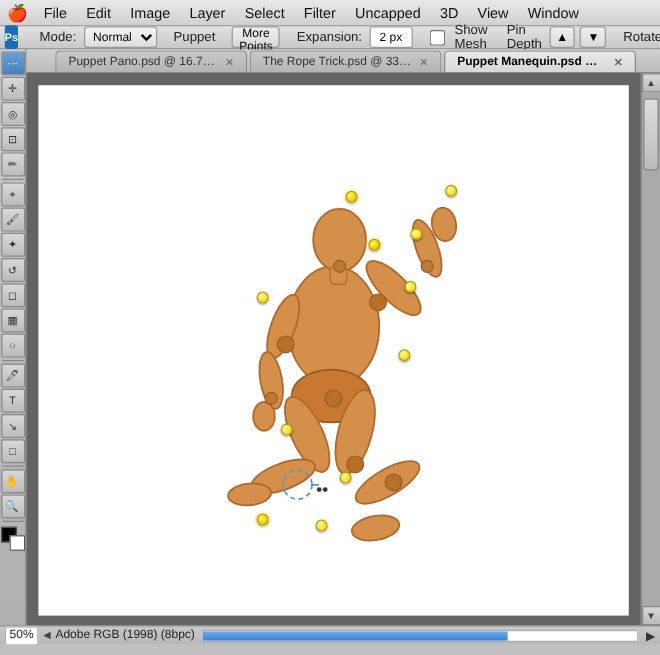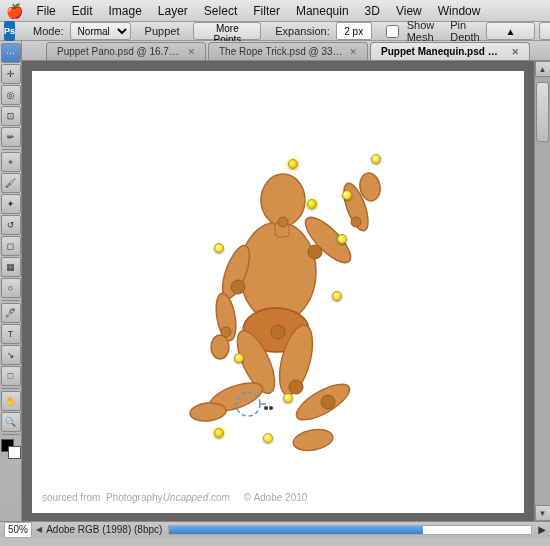--- a/index.html
+++ b/index.html
@@ -70,21 +70,21 @@
       border-radius: 2px;
       padding: 0 1px;
       text-align: center;
     }
     .opt-btn {
       height: 18px;
       font-size: 10px;
       background: linear-gradient(to bottom, #f0f0f0, #d8d8d8);
       border: 1px solid #999;
       border-radius: 3px;
-      padding: 0 19px;
+      padding: 0 5px;
       cursor: pointer;
     }
     .opt-checkbox { margin: 0 2px; }
     .opt-separator {
       width: 1px;
       height: 18px;
       background: #aaa;
       margin: 0 2px;
     }
     .ps-logo {
@@ -362,21 +362,21 @@
 <body>
 
 <div id="menu-bar">
   <span class="menu-apple">🍎</span>
   <span class="menu-item">File</span>
   <span class="menu-item">Edit</span>
   <span class="menu-item">Image</span>
   <span class="menu-item">Layer</span>
   <span class="menu-item">Select</span>
   <span class="menu-item">Filter</span>
-  <span class="menu-item">Manequin</span>
+  <span class="menu-item">Uncapped</span>
   <span class="menu-item">3D</span>
   <span class="menu-item">View</span>
   <span class="menu-item">Window</span>
 
 </div>
 
 <div id="options-bar">
   <div class="ps-logo">Ps</div>
   <div class="opt-separator"></div>
   <span class="opt-label">Mode:</span>
@@ -526,23 +526,20 @@
 
               <div class="pin-dot" style="left:42%; top:65%;"></div>
 
               <div class="pin-dot" style="left:52%; top:74%;"></div>
 
               <div class="pin-dot selected" style="left:38%; top:82%;"></div>
 
               <div class="pin-dot" style="left:48%; top:83%;"></div>
             </div>
 
-            <div id="watermark">
-              sourced from &nbsp;Photography<span>Uncapped</span>.com &nbsp;&nbsp;&nbsp; © Adobe 2010
-            </div>
           </div>
         </div>
 
         <div id="vscroll">
           <div class="scroll-arrow">▲</div>
           <div class="scroll-track">
             <div class="scroll-thumb"></div>
           </div>
           <div class="scroll-arrow">▼</div>
         </div>

